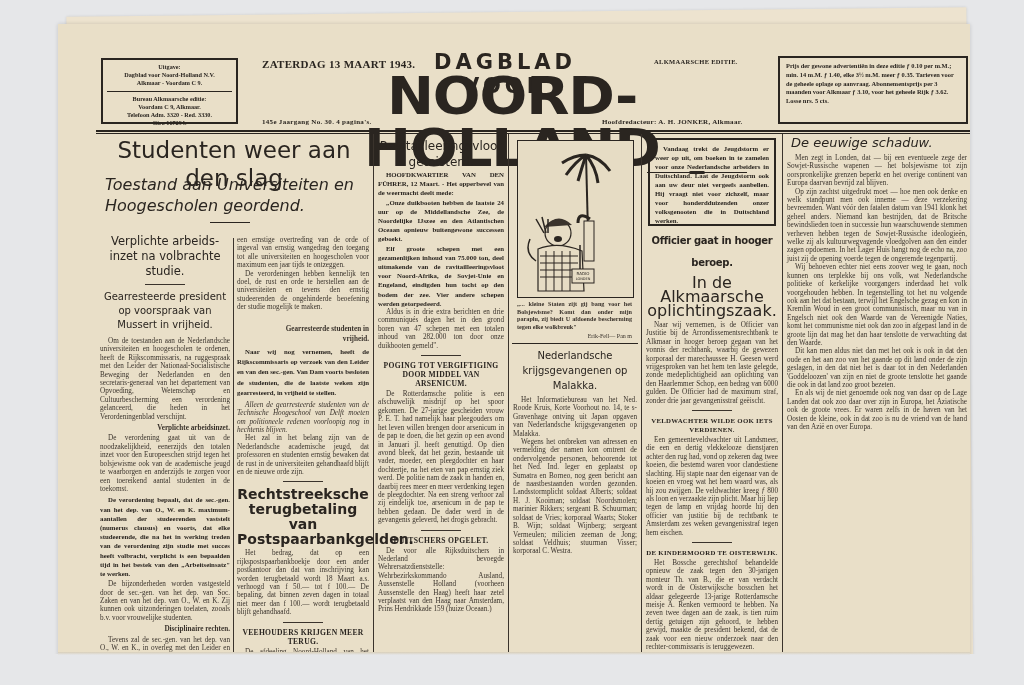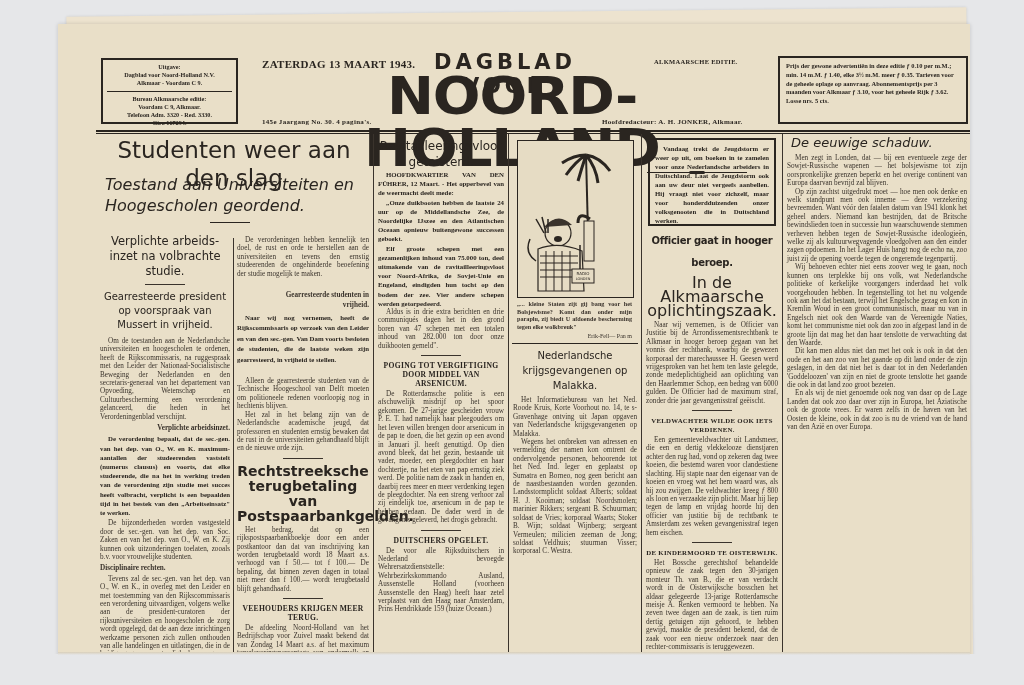--- a/index.html
+++ b/index.html
@@ -67,31 +67,33 @@
 <div class="abs dash-long" style="left:185px;top:166px;"></div>
 <div class="abs h-ital" style="left:105px;top:174px;width:260px;font-size:16px;line-height:21px;">Toestand aan Universiteiten en Hoogescholen geordend.</div>
 <div class="abs" style="left:210px;top:222px;width:40px;height:1px;background:#2a2520;"></div>
 
 <div class="abs" style="left:100px;top:234px;width:130px;">
   <div class="h-sans" style="font-size:11.5px;line-height:15px;">Verplichte arbeids-inzet na volbrachte studie.</div>
   <div class="dash"></div>
   <div class="h-sans" style="font-size:10px;line-height:14px;">Gearresteerde president op voorspraak van Mussert in vrijheid.</div>
   <div class="body-txt" style="margin-top:5px;text-indent:8px;">Om de toestanden aan de Nederlandsche universiteiten en hoogescholen te ordenen, heeft de Rijkscommissaris, na ruggespraak met den Leider der Nationaal-Socialistische Beweging der Nederlanden en den secretaris-generaal van het departement van Opvoeding, Wetenschap en Cultuurbescherming een verordening gelanceerd, die heden in het Verordeningenblad verschijnt.</div>
   <div class="body-txt" style="text-align:right;font-weight:bold;margin-top:3px;">Verplichte arbeidsinzet.</div>
+  <div class="body-txt" style="text-indent:8px;margin-top:2px;">De verordening gaat uit van de noodzakelijkheid, eenerzijds den totalen inzet voor den Europeeschen strijd tegen het bolsjewisme ook van de academische jeugd te waarborgen en anderzijds te zorgen voor een toereikend aantal studenten in de toekomst.</div>
   <div class="bold-txt" style="text-indent:8px;margin-top:2px;font-size:6.8px;line-height:9.2px;">De verordening bepaalt, dat de sec.-gen. van het dep. van O., W. en K. maximum-aantallen der studeerenden vaststelt (numerus clausus) en voorts, dat elke studeerende, die na het in werking treden van de verordening zijn studie met succes heeft volbracht, verplicht is een bepaalden tijd in het bestek van den „Arbeitseinsatz" te werken.</div>
   <div class="body-txt" style="text-indent:8px;margin-top:2px;">De bijzonderheden worden vastgesteld door de sec.-gen. van het dep. van Soc. Zaken en van het dep. van O., W. en K. Zij kunnen ook uitzonderingen toelaten, zooals b.v. voor vrouwelijke studenten.</div>
-  <div class="body-txt" style="font-weight:bold;margin-top:3px;">Disciplinaire rechten.</div>
+  <div class="body-txt" style="text-align:right;font-weight:bold;margin-top:3px;">Disciplinaire rechten.</div>
   <div class="body-txt" style="text-indent:8px;margin-top:2px;">Tevens zal de sec.-gen. van het dep. van O., W. en K., in overleg met den Leider en met toestemming van den Rijkscommissaris een verordening uitvaardigen, volgens welke aan de president-curatoren der rijksuniversiteiten en hoogescholen de zorg wordt opgelegd, dat de aan deze inrichtingen werkzame personen zich zullen onthouden van alle handelingen en uitlatingen, die in de huidige gegeven omstandigheden een gevaar beteekenen voor de openbare orde.</div>
 </div>
 
 <div class="abs" style="left:237px;top:236px;width:132px;">
+  <div class="body-txt">een ernstige overtreding van de orde of ingeval van ernstig wangedrag den toegang tot alle universiteiten en hoogescholen voor maximum een jaar tijds te ontzeggen.</div>
   <div class="body-txt" style="text-indent:8px;">De verordeningen hebben kennelijk ten doel, de rust en orde te herstellen aan de universiteiten en tevens den ernstig studeerenden de ongehinderde beoefening der studie mogelijk te maken.</div>
   <div class="body-txt" style="text-align:right;font-weight:bold;margin:12px 0 3px 30px;line-height:10px;">Gearresteerde studenten in vrijheid.</div>
   <div class="bold-txt" style="text-indent:8px;font-size:6.8px;">Naar wij nog vernemen, heeft de Rijkscommissaris op verzoek van den Leider en van den sec.-gen. Van Dam voorts besloten de studenten, die de laatste weken zijn gearresteerd, in vrijheid te stellen.</div>
-  <div class="body-txt" style="text-indent:8px;margin-top:12px;">Alleen de gearresteerde studenten van de Technische Hoogeschool van Delft moeten om politioneele redenen voorloopig nog in hechtenis blijven.</div>
+  <div class="body-txt" style="text-indent:8px;margin-top:2px;font-style:italic;">Alleen de gearresteerde studenten van de Technische Hoogeschool van Delft moeten om politioneele redenen voorloopig nog in hechtenis blijven.</div>
   <div class="body-txt" style="text-indent:8px;">Het zal in het belang zijn van de Nederlandsche academische jeugd, dat professoren en studenten ernstig bewaken dat de rust in de universiteiten gehandhaafd blijft en de nieuwe orde zijn.</div>
   <div class="dash"></div>
   <div class="h-sans" style="font-size:14px;line-height:15px;font-weight:bold;">Rechtstreeksche terugbetaling van Postspaarbankgelden.</div>
   <div class="body-txt" style="text-indent:8px;margin-top:2px;">Het bedrag, dat op een rijkspostspaarbankboekje door een ander postkantoor dan dat van inschrijving kan worden terugbetaald wordt 18 Maart a.s. verhoogd van f 50.— tot f 100.— De bepaling, dat binnen zeven dagen in totaal niet meer dan f 100.— wordt terugbetaald blijft gehandhaafd.</div>
   <div class="dash"></div>
   <div class="sub-caps">VEEHOUDERS KRIJGEN MEER TERUG.</div>
   <div class="body-txt" style="text-indent:8px;margin-top:2px;">De afdeeling Noord-Holland van het Bedrijfschap voor Zuivel maakt bekend dat van Zondag 14 Maart a.s. af het maximum terugleveringspercentage van ondermelk en karnemelk aan veehouders verhoogd is van 15 tot 20 %. Het B.Z. wijst erop, dat de veehouders hier recht op hebben, zoodat de fabrieken verplicht zijn om deze 20 % van de aangeleverde melk aan hun veehouders ter beschikking te stellen.</div>
 </div>
 
 <div class="abs" style="left:378px;top:138px;width:126px;">

